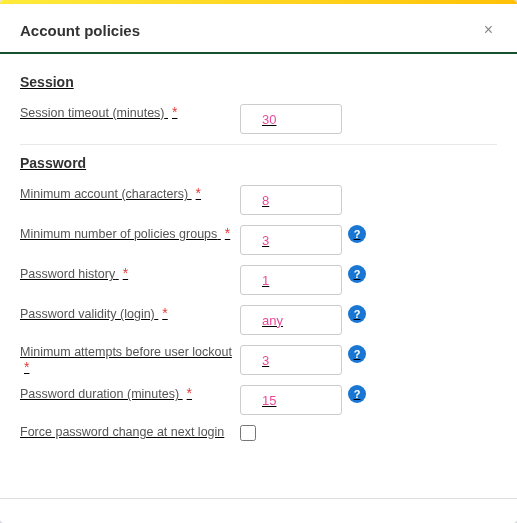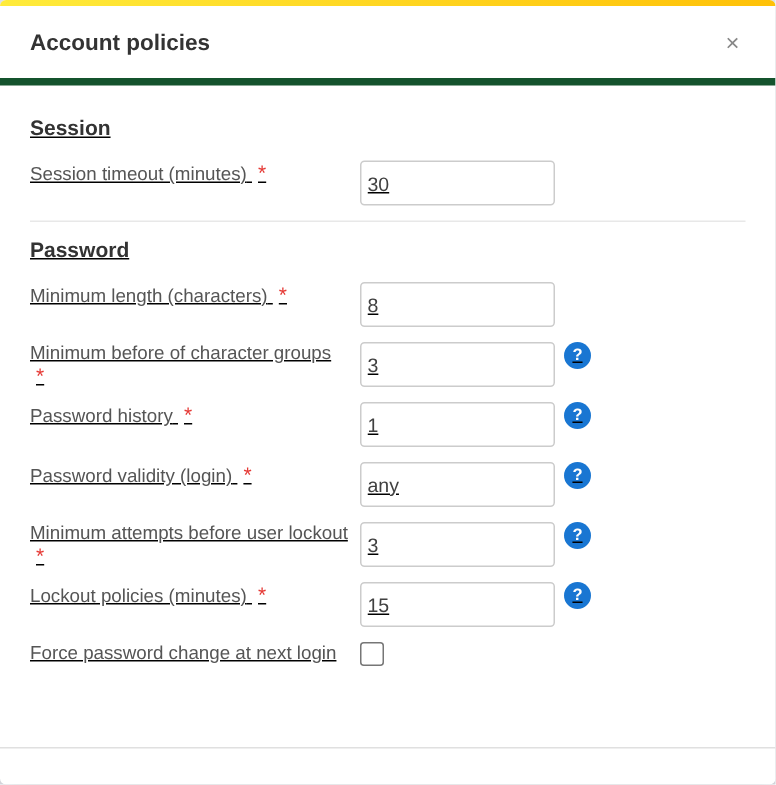--- a/index.html
+++ b/index.html
@@ -17,23 +17,24 @@
       width: 517px;
       min-height: 523px;
       border-radius: 4px;
       box-shadow: 0 4px 20px rgba(0,0,0,0.25);
       display: flex;
       flex-direction: column;
       position: relative;
     }
     .dialog-header {
       display: flex;
+      align-items: center;
       justify-content: space-between;
       padding: 16px 20px 12px 20px;
-      border-bottom: 5px solid #14532d;
+      border-bottom: 2px solid #14532d;
     }
     .dialog-title {
       font-size: 15px;
       font-weight: bold;
       color: #333;
     }
     .close-btn {
       background: none;
       border: none;
       cursor: pointer;
@@ -65,26 +66,26 @@
       color: #555;
       font-size: 12.5px;
       padding-right: 8px;
     }
     .required-star {
       color: #e53935;
       margin-left: 4px;
       font-size: 14px;
     }
     .form-input {
-      width: 130px;
+      width: 102px;
       border: 1px solid #ccc;
       border-radius: 3px;
-      padding: 4px 4px;
+      padding: 4px 21px;
       font-size: 13px;
-      color: #404040;
+      color: #ec4899;
       outline: none;
     }
     .help-icon {
       display: inline-flex;
       align-items: center;
       justify-content: center;
       width: 18px;
       height: 18px;
       border-radius: 50%;
       background: #1976d2;
@@ -140,29 +141,29 @@
       </div>
       <input class="form-input" type="text" value="30" style="">
     </div>
 
     <hr class="divider">
 
     <div class="section-title">Password</div>
 
     <div class="form-row">
       <div class="form-label">
-        <span>Minimum length (characters)</span>
+        <span>Minimum account (characters)</span>
         <span class="required-star">*</span>
       </div>
       <input class="form-input" type="text" value="8" style="">
     </div>
 
     <div class="form-row">
       <div class="form-label">
-        <span>Minimum before of character groups</span>
+        <span>Minimum number of policies groups</span>
         <span class="required-star">*</span>
       </div>
       <input class="form-input" type="text" value="3" style="">
       <div class="help-icon">?</div>
     </div>
 
 
     <div class="form-row">
       <div class="form-label">
         <span>Password history</span>
@@ -185,21 +186,21 @@
       <div class="form-label">
         <span>Minimum attempts before user lockout</span>
         <span class="required-star">*</span>
       </div>
       <input class="form-input" type="text" value="3" style="">
       <div class="help-icon">?</div>
     </div>
 
     <div class="form-row">
       <div class="form-label">
-        <span>Lockout policies (minutes)</span>
+        <span>Password duration (minutes)</span>
         <span class="required-star">*</span>
       </div>
       <input class="form-input" type="text" value="15" style="">
       <div class="help-icon">?</div>
     </div>
 
     <div class="form-row">
       <div class="form-label">
         <span>Force password change at next login</span>
       </div>

